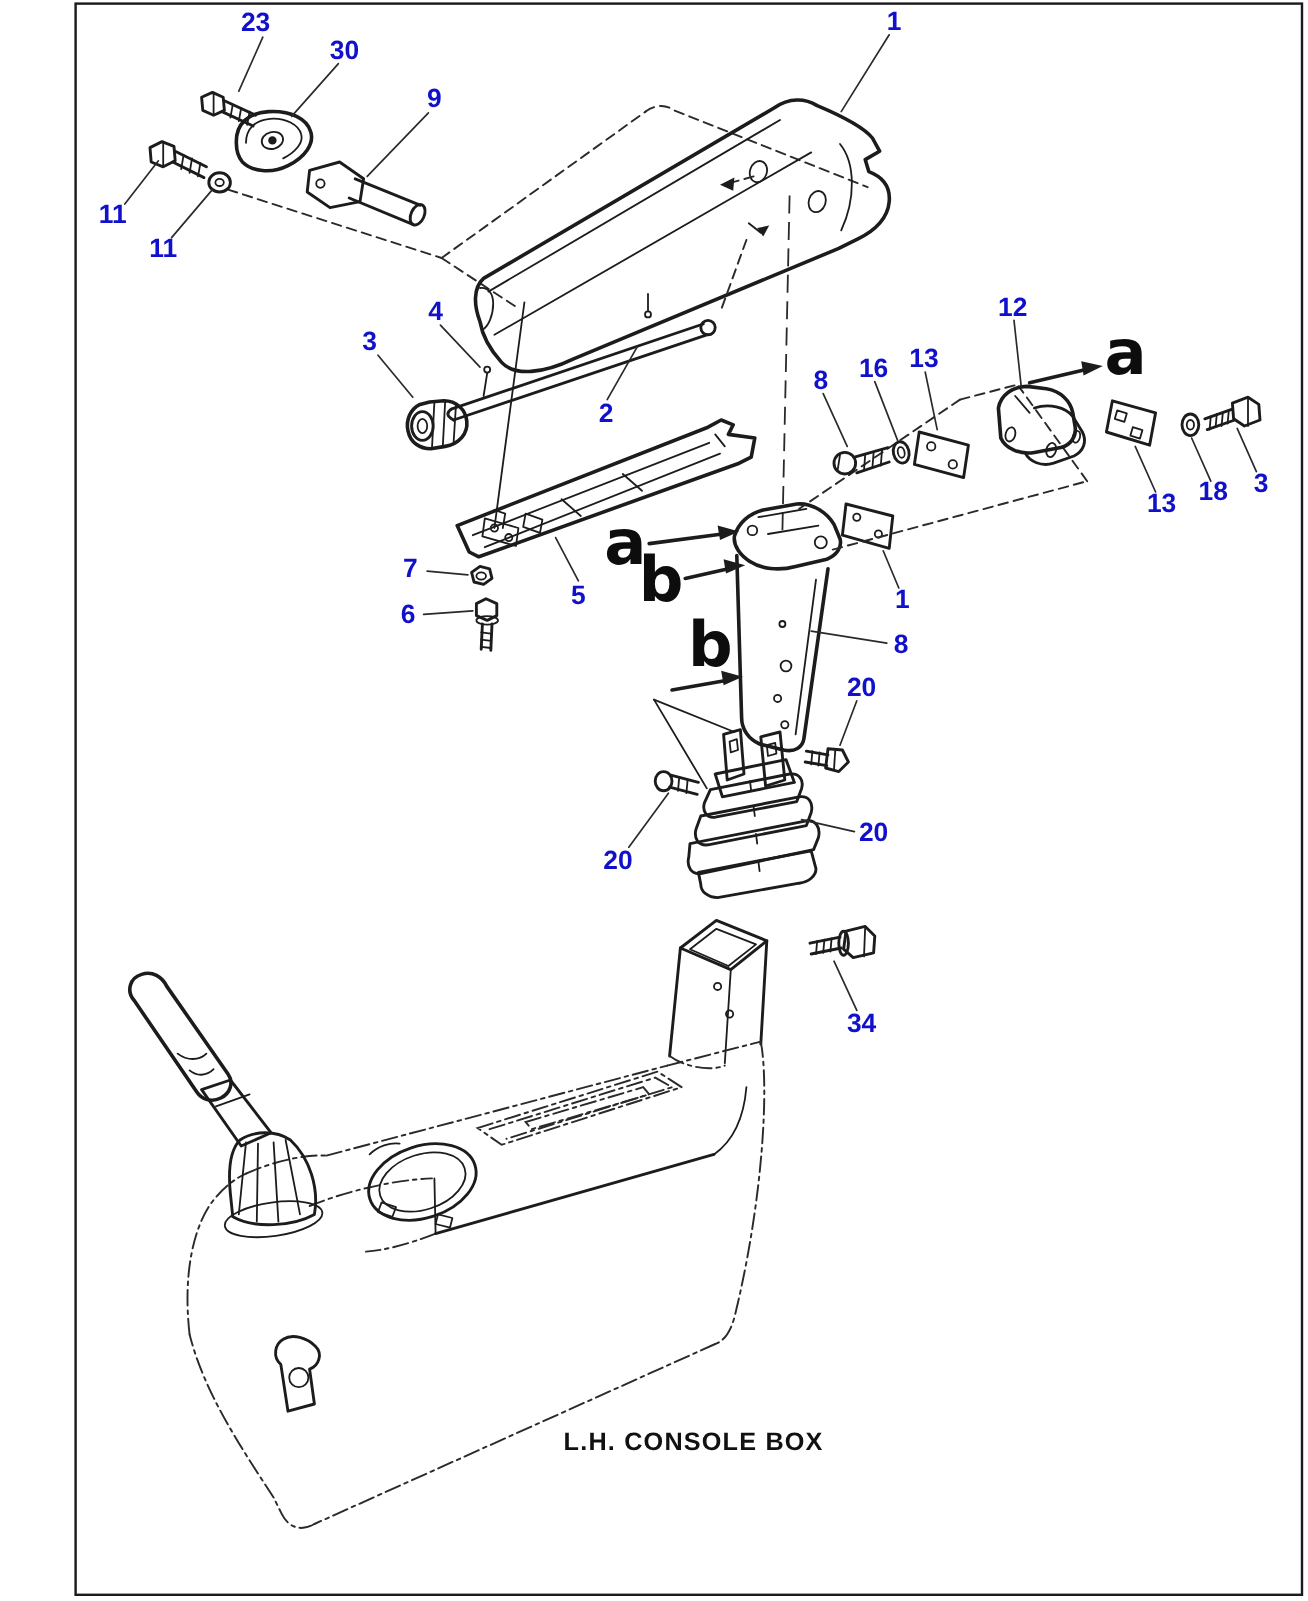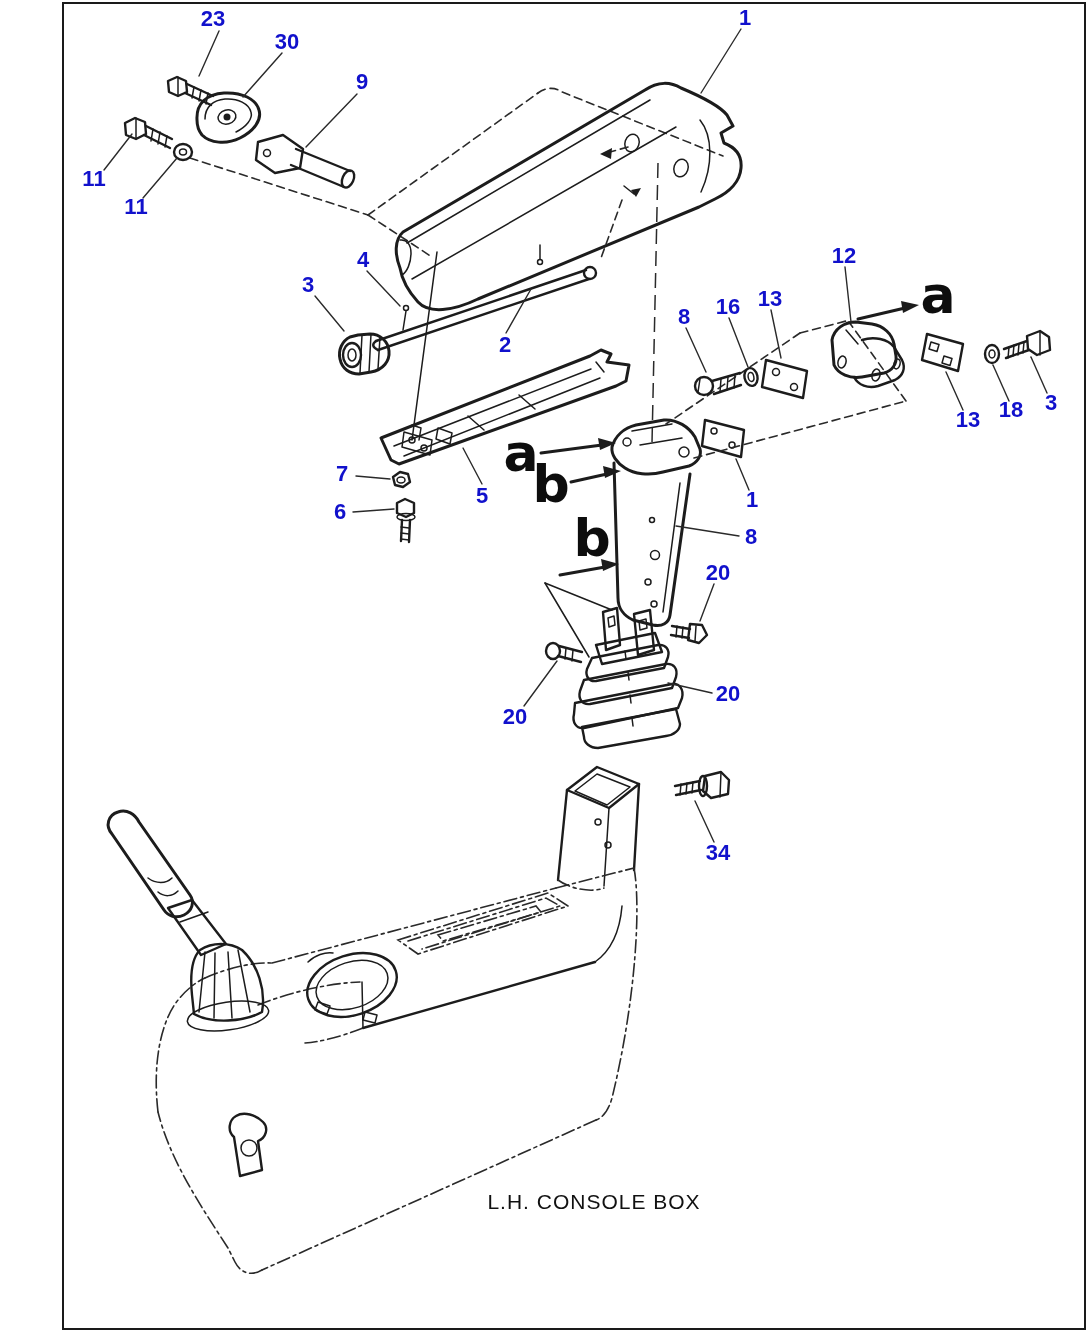--- a/index.html
+++ b/index.html
@@ -16,21 +16,21 @@
   .dash{fill:none;stroke:#2a2a2a;stroke-width:1.6;stroke-dasharray:8 5;stroke-linecap:round;}
   .ldash{fill:none;stroke:#2a2a2a;stroke-width:1.5;stroke-dasharray:15 7;}
   .phan{fill:none;stroke:#2a2a2a;stroke-width:1.6;stroke-dasharray:13 4 3 4;stroke-linecap:round;}
   .fill{fill:#1c1c1c;stroke:none;}
   
   .plabel{position:absolute;transform:translate(-50%,-50%);color:#1111cc;
           font-weight:bold;font-size:22px;line-height:1;letter-spacing:0px;white-space:nowrap;}
   .vmark{position:absolute;transform:translate(-50%,-50%);color:#0d0d0d;
          font-weight:bold;font-size:52px;line-height:1;font-family:"DejaVu Sans","Liberation Sans",sans-serif;}
   .caption{position:absolute;transform:translate(-50%,-50%);color:#111;
-           font-weight:normal;font-size:21px;letter-spacing:1px;white-space:nowrap;margin-left:16px;}
+           font-weight:bold;font-size:21px;letter-spacing:1px;white-space:nowrap;}
 </style>
 </head>
 <body>
 
 <div class="page">
 
   <svg class="draw" viewBox="0 0 1090 1334" aria-hidden="true">
 
     <g>
       <path class="dash" d="M368,215 L538,93"></path>

